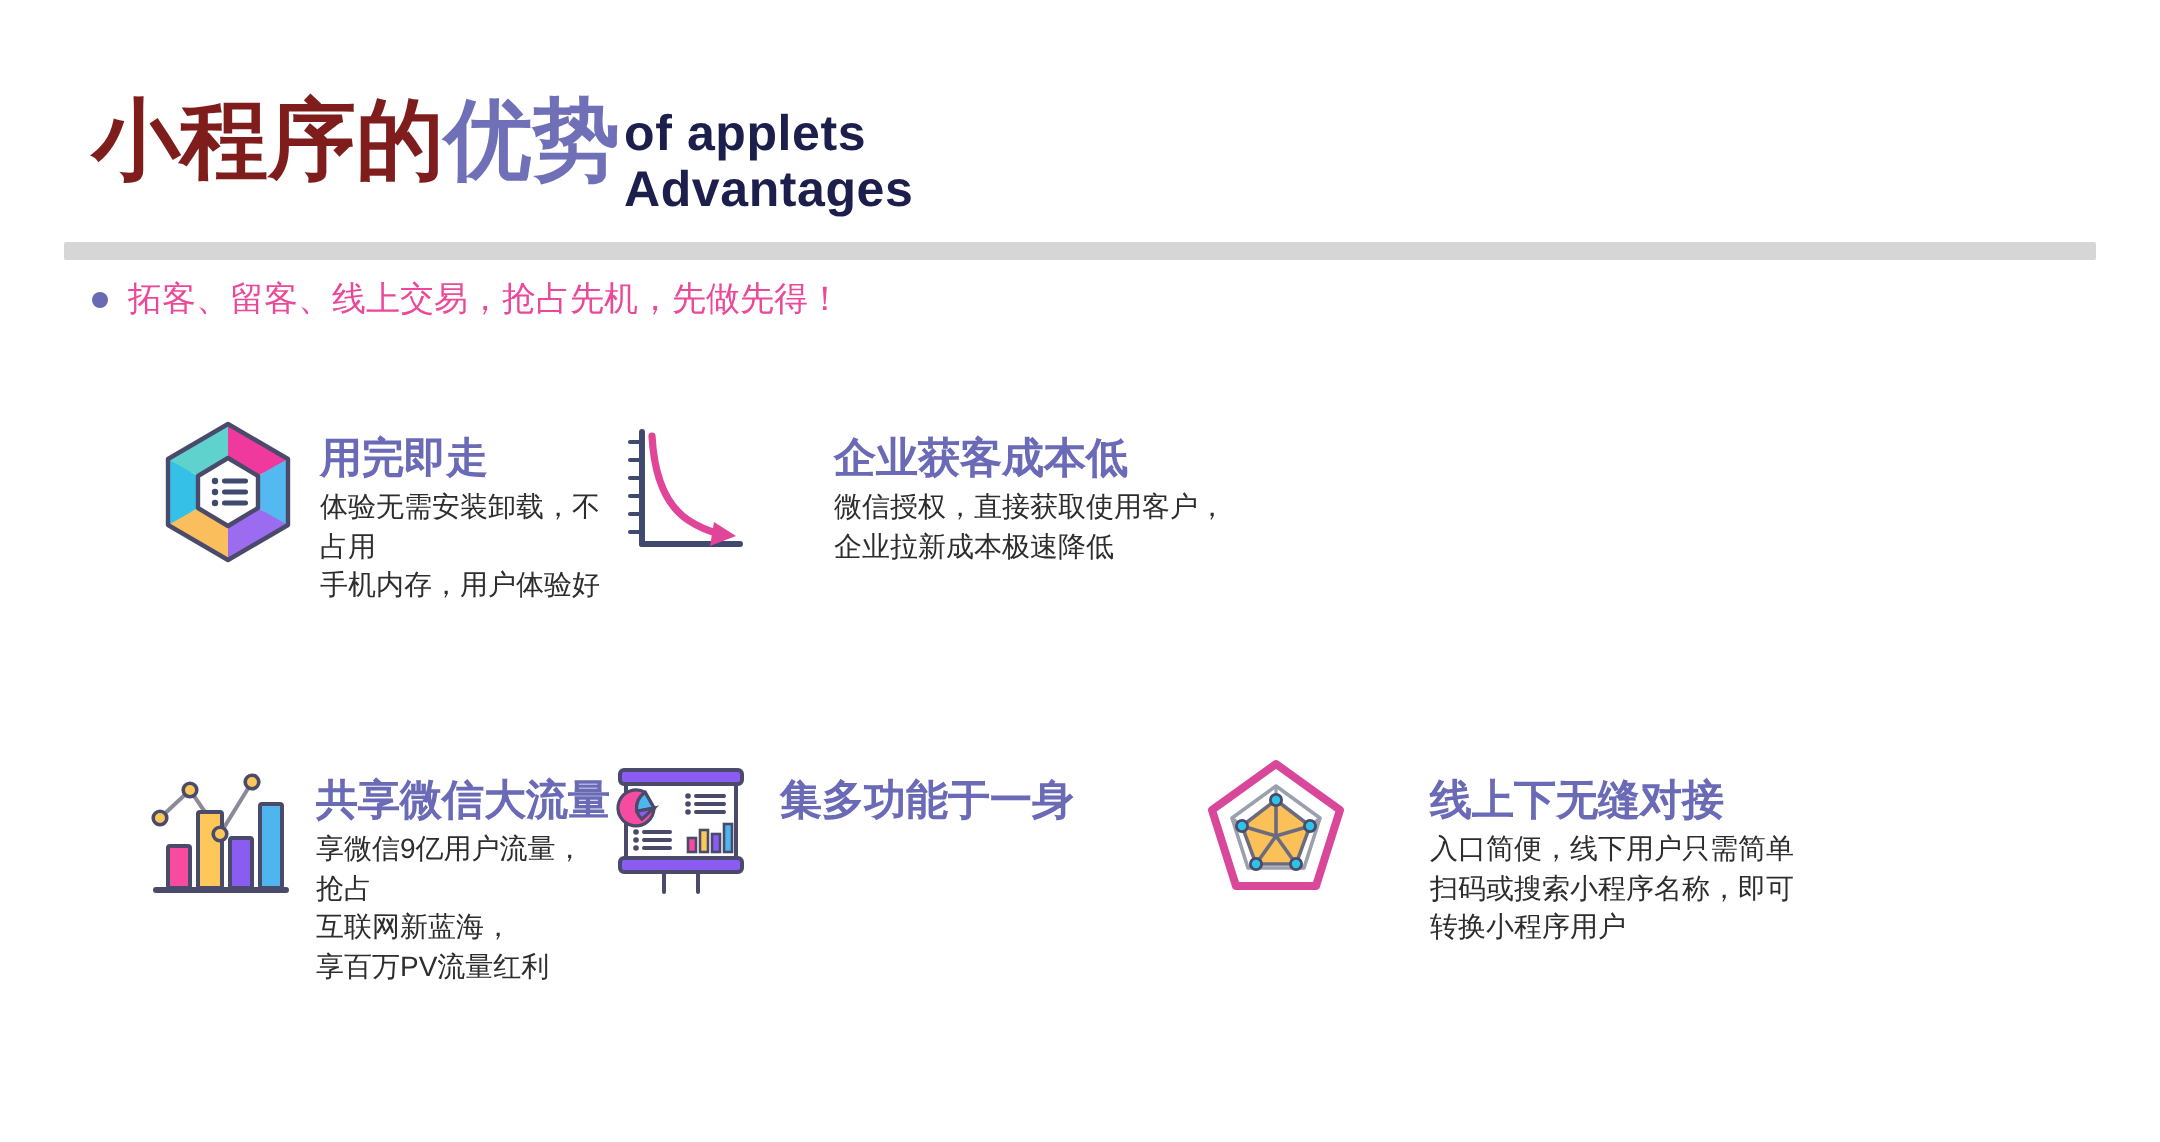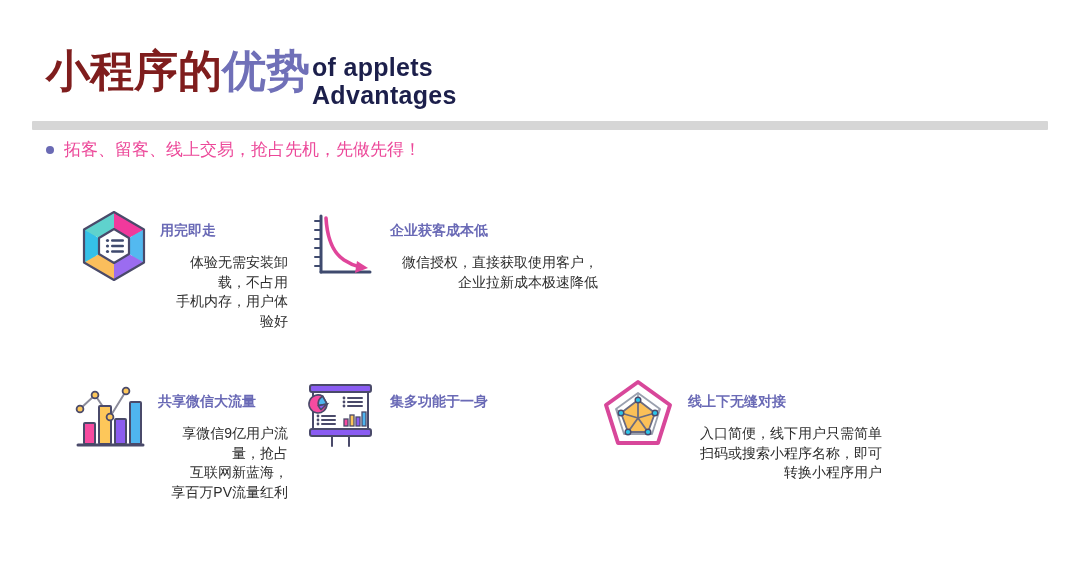--- a/index.html
+++ b/index.html
@@ -92,21 +92,21 @@
   .row-1 { height: 168px; }
   .row-2 { height: 130px; }
 
   .cell {
     display: flex;
     align-items: flex-start;
     box-sizing: border-box;
   }
   .cell-c1 { width: 300px; padding-left: 76px; }
   .cell-c2 { width: 300px; padding-left: 10px; }
-  .cell-c3 { width: 400px; padding-left: 6px; }
+  .cell-c3 { width: 400px; padding-left: 6px; gap: 27px; }
 
   .row-2 .cell-c1 { padding-left: 70px; }
   .row-2 .cell-c2 { padding-left: 2px; }
   .row-2 .cell-c3 { padding-left: 0px; }
 
   .icon-box {
     flex: 0 0 auto;
     width: 76px;
     height: 80px;
     display: flex;
@@ -114,33 +114,32 @@
     justify-content: center;
   }
   .text-box {
     padding-top: 13px;
     padding-left: 8px;
   }
   .row-2 .text-box { padding-top: 16px; padding-left: 12px; }
 
   .feat-title {
     color: #6a6ab6;
-    font-size: 14px;
+    font-size: 21px;
     font-weight: bold;
     line-height: 22px;
     margin: 0 0 3px 0;
     white-space: nowrap;
   }
   .feat-desc {
     color: #2d2d2d;
     font-size: 14px;
     line-height: 19.5px;
-    margin: 12px;
+    margin: 0;
     white-space: pre-line;
-    text-align: right;
   }
 
   svg { display: block; overflow: visible; }
 </style>
 </head>
 <body>
 
 <div class="header">
   <div class="title-cn">
     <span class="seg-dark">小程序的</span><span class="seg-purple">优势</span>

